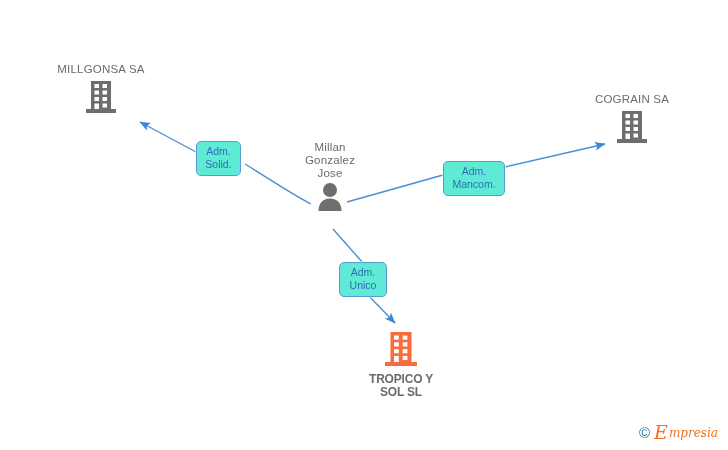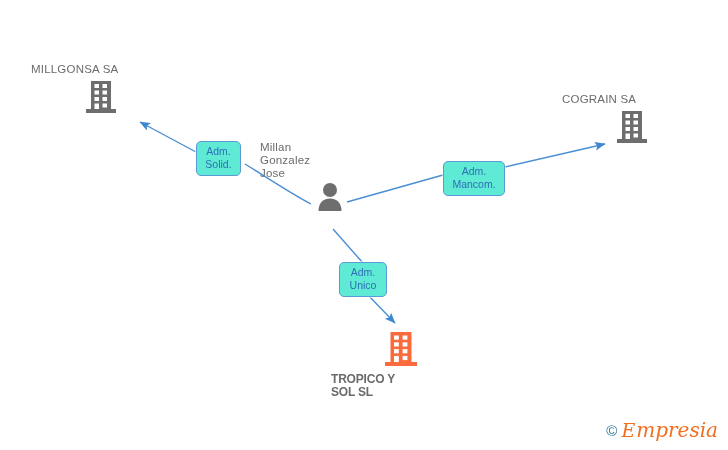--- a/index.html
+++ b/index.html
@@ -22,21 +22,21 @@
   #edges {
     position: absolute;
     left: 0;
     top: 0;
     width: 728px;
     height: 450px;
   }
   
   .node {
     position: absolute;
-    text-align: left;
+    text-align: center;
     width: 140px;
   }
   .node .caption {
     color: #6b6b6b;
     font-size: 11.5px;
     line-height: 13px;
     letter-spacing: 0.2px;
     white-space: pre-line;
   }
   .node.company-target .caption {
@@ -83,21 +83,21 @@
     color: #f26f21;
     font-family: "DejaVu Serif", serif;
     font-style: italic;
     font-size: 19px;
     line-height: 19px;
   }
   #watermark .wm-rest {
     color: #f26f21;
     font-family: "DejaVu Serif", serif;
     font-style: italic;
-    font-size: 20px;
+    font-size: 12px;
     margin-left: -3px;
   }
 </style>
 </head>
 <body>
 
 <div id="canvas">
 
   <svg id="edges" viewBox="0 0 728 450" xmlns="http://www.w3.org/2000/svg">
     <defs>

